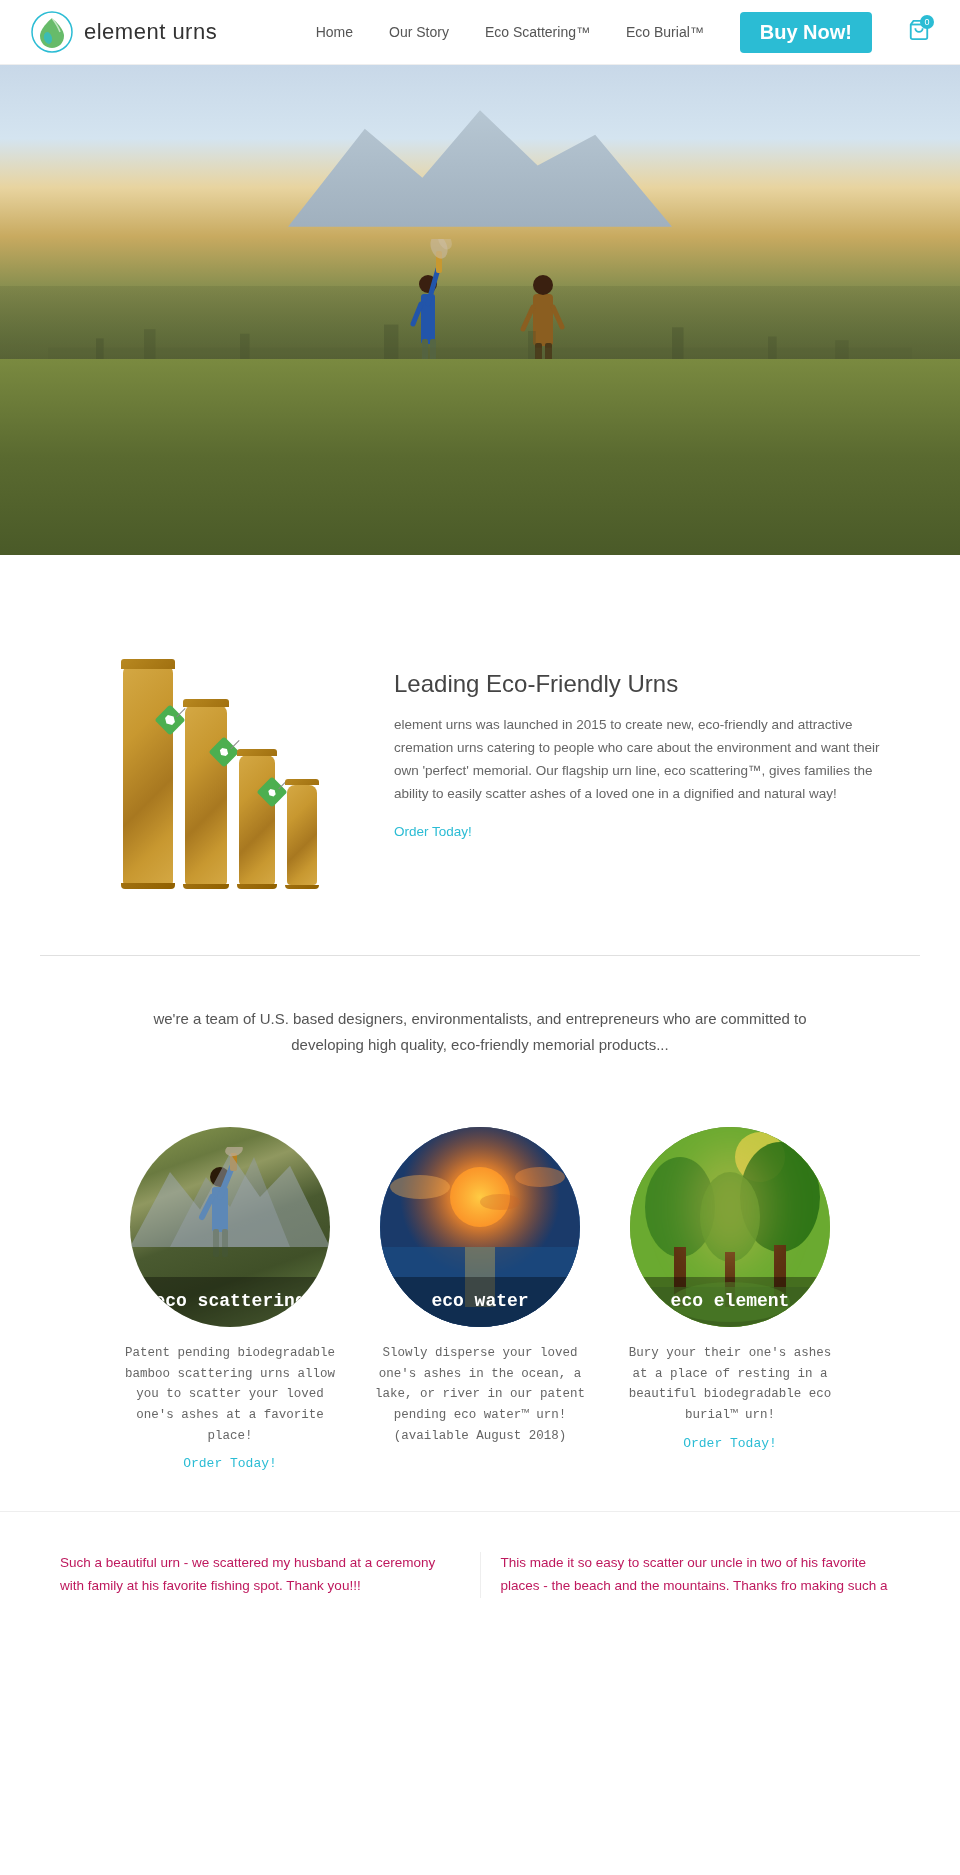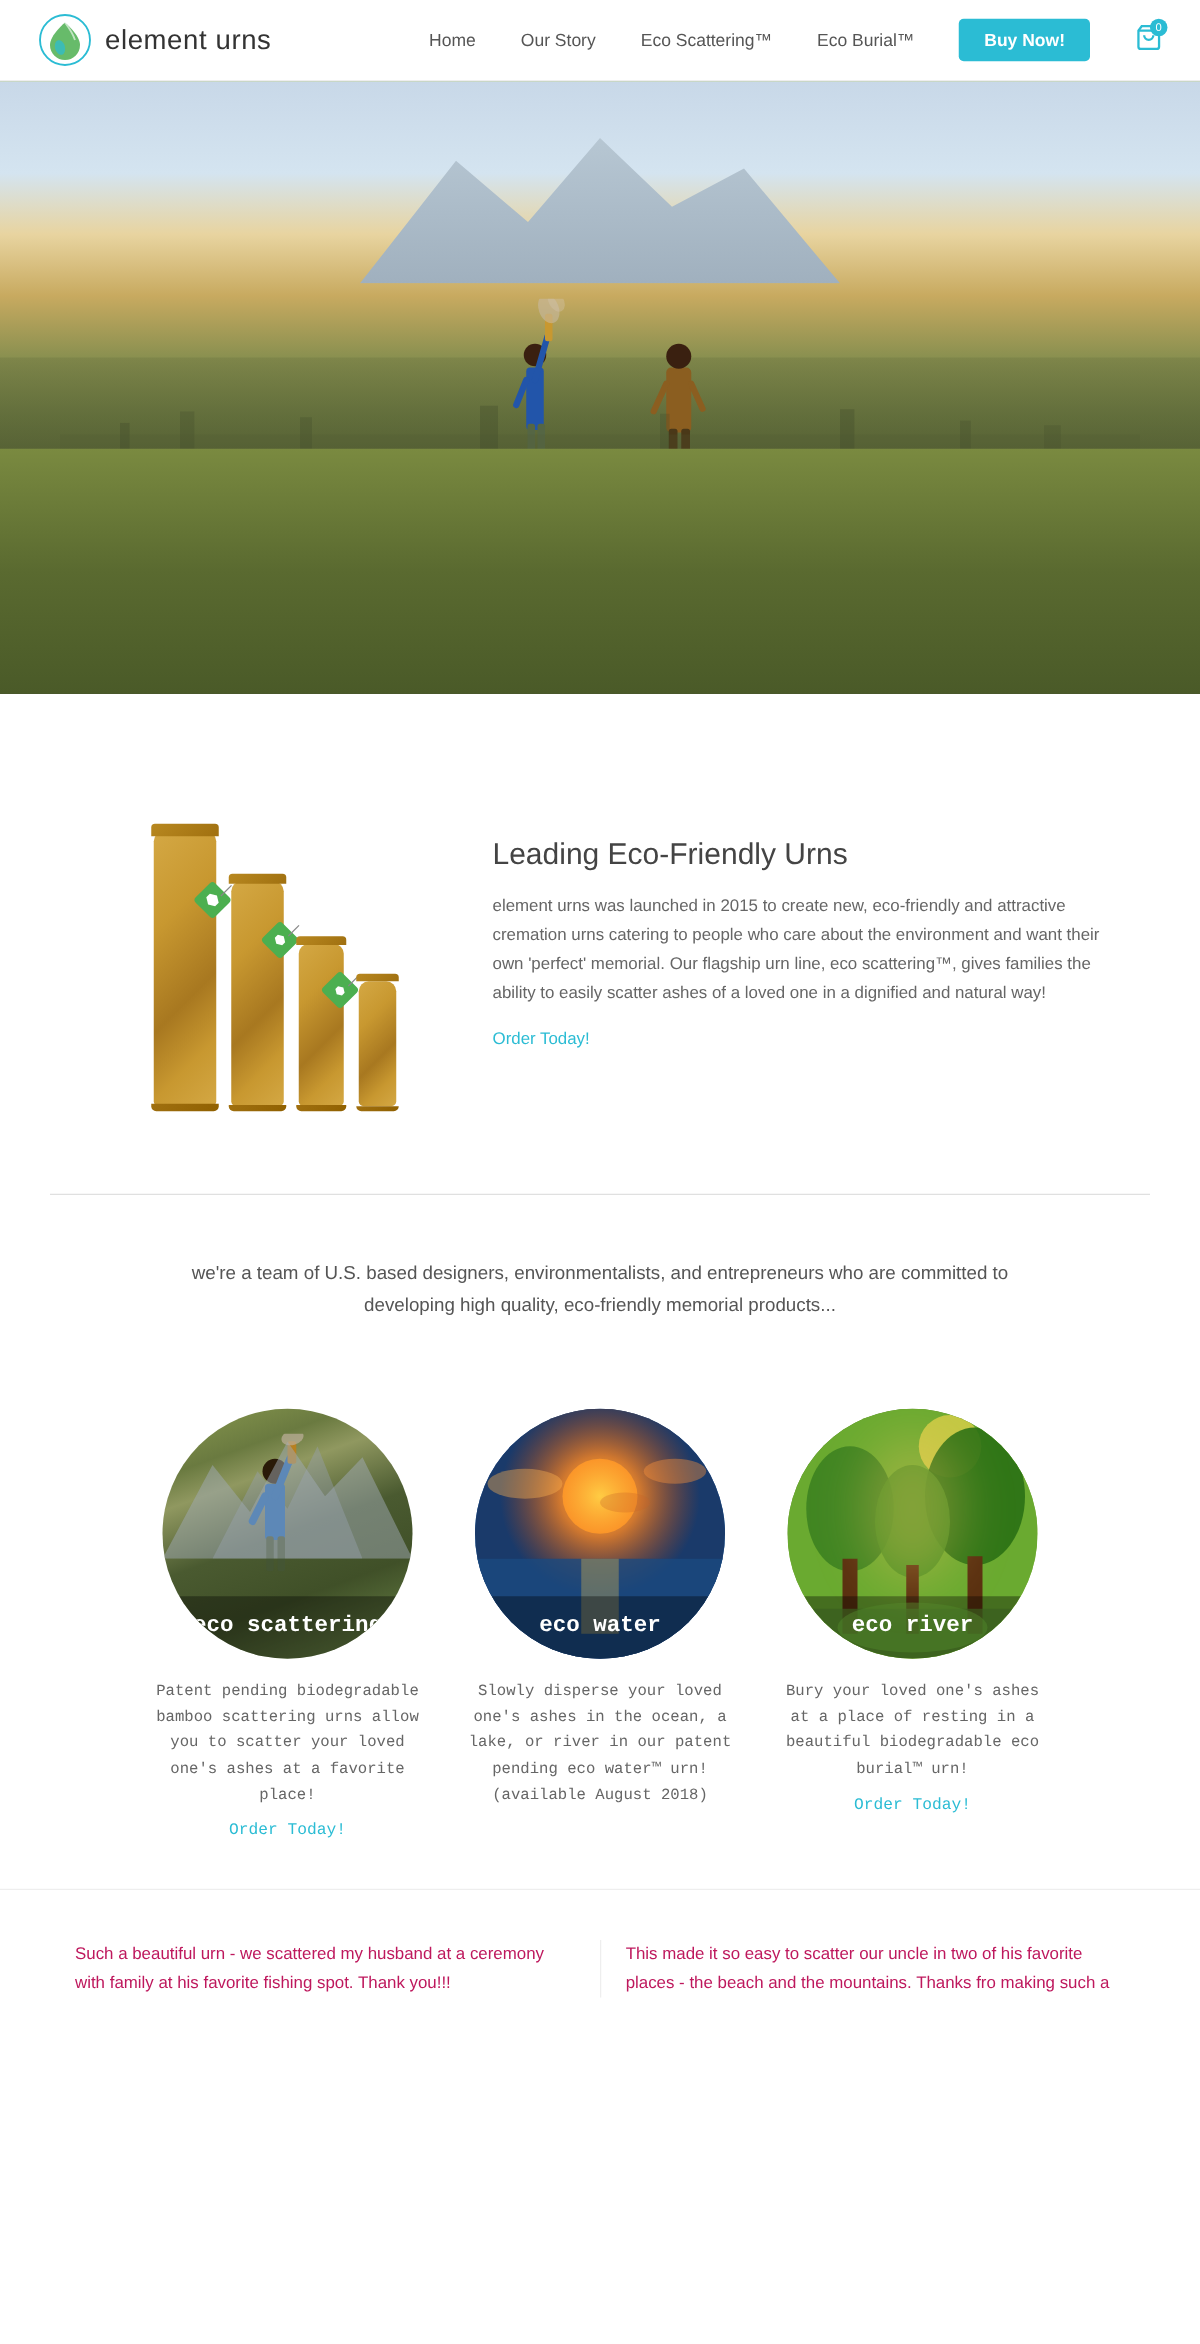--- a/index.html
+++ b/index.html
@@ -38,21 +38,21 @@
       text-decoration: none;
       color: #555;
       font-size: 14px;
     }
     .btn-buy {
       background: #2bbcd4;
       color: #fff;
       border: none;
       padding: 9px 20px;
       border-radius: 4px;
-      font-size: 14px;
+      font-size: 20px;
       cursor: pointer;
       font-weight: 600;
     }
     .cart-icon-wrap {
       position: relative;
       cursor: pointer;
     }
     .cart-badge {
       background: #2bbcd4;
       color: #fff;
@@ -554,23 +554,23 @@
         <rect x="44" y="120" width="12" height="60" fill="#5a3010"></rect>
         <ellipse cx="150" cy="70" rx="40" ry="55" fill="#2a7015" opacity="0.9"></ellipse>
         <rect x="144" y="118" width="12" height="62" fill="#5a3010"></rect>
         <ellipse cx="100" cy="90" rx="30" ry="45" fill="#4a9025" opacity="0.85"></ellipse>
         <rect x="95" y="125" width="10" height="55" fill="#5a3010"></rect>
 
         <rect x="0" y="160" width="200" height="40" fill="#5a9030" opacity="0.7"></rect>
 
         <ellipse cx="100" cy="175" rx="60" ry="20" fill="#7acc40" opacity="0.5"></ellipse>
       </svg>
-      <div class="circle-label">eco river</div>
+      <div class="circle-label">eco element</div>
     </div>
-    <p class="circle-desc">Bury your loved one's ashes at a place of resting in a beautiful biodegradable eco burial™ urn!</p>
+    <p class="circle-desc">Bury your their one's ashes at a place of resting in a beautiful biodegradable eco burial™ urn!</p>
     <a class="circle-link" href="#">Order Today!</a>
   </div>
 </div>
 
 <section class="section-testimonials">
   <div class="testimonial-item">
     <p>Such a beautiful urn - we scattered my husband at a ceremony with family at his favorite fishing spot. Thank you!!!</p>
   </div>
   <div class="testimonial-item">
     <p>This made it so easy to scatter our uncle in two of his favorite places - the beach and the mountains. Thanks fro making such a</p>

